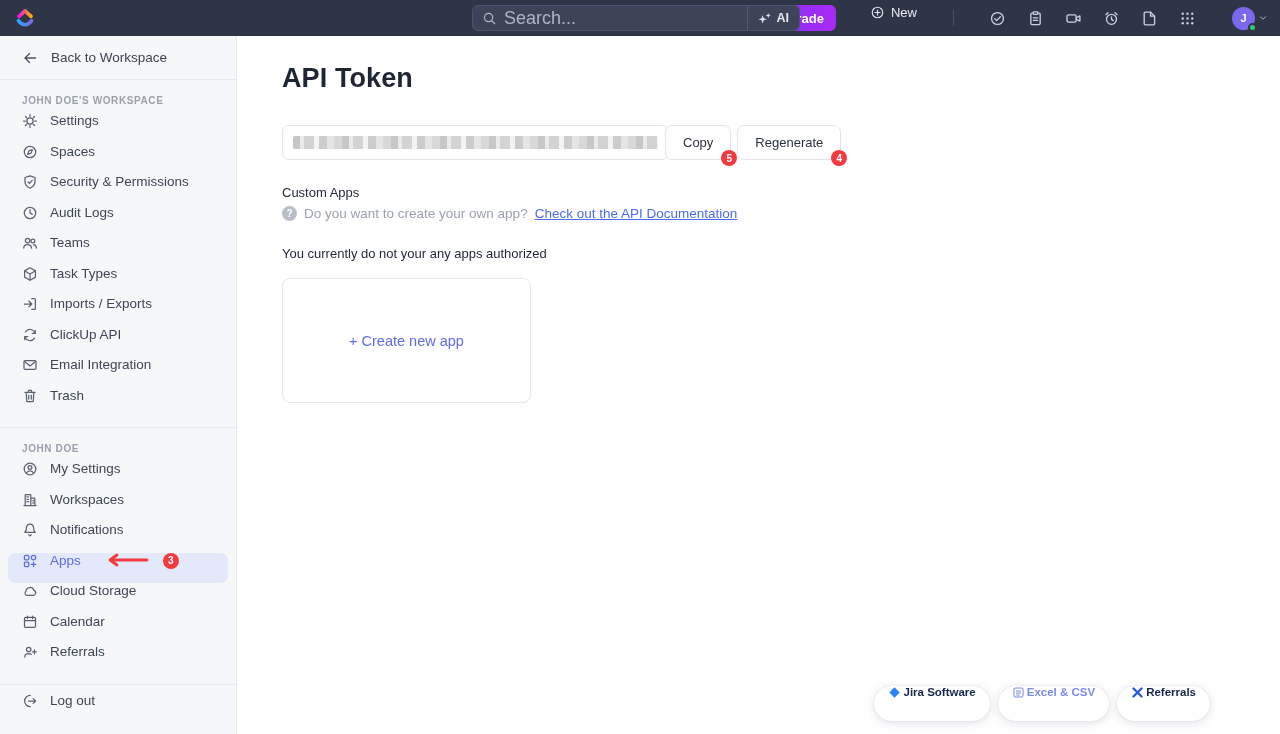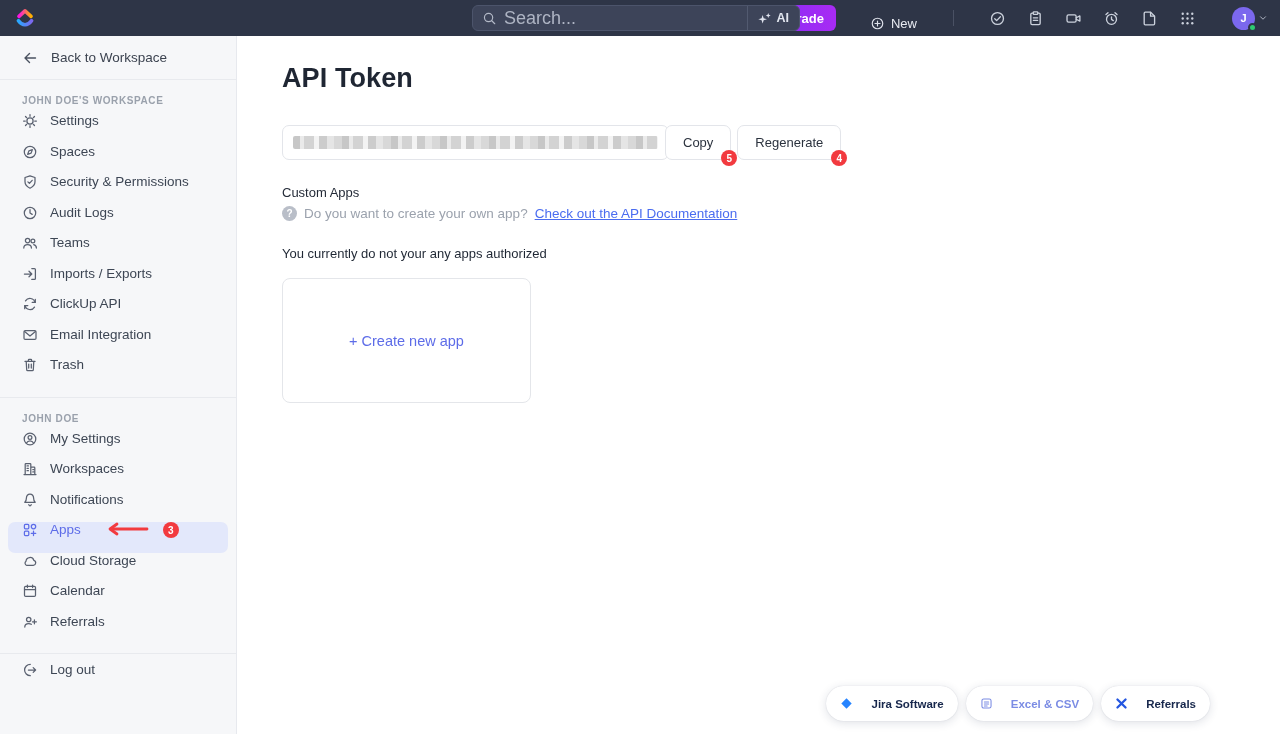--- a/index.html
+++ b/index.html
@@ -11,21 +11,21 @@
   .logo { width:22px; height:24px; display:flex; align-items:center; justify-content:center; }
   .searchwrap { position:absolute; left:472px; width:328px; height:26px; top:5px; background:#3d4459; border:1px solid #4c546b; border-radius:6px; display:flex; align-items:center; padding:0 0 0 9px; }
   .searchwrap .sicon { color:#b3b9c7; width:15px; height:15px; display:flex; margin-right:7px; }
   .searchwrap input { flex:1; background:transparent; border:none; outline:none; color:#e7eaf2; font-size:18px; }
   .searchwrap input::placeholder { color:#aeb4c3; }
   .ai-seg { display:flex; align-items:center; gap:5px; border-left:1px solid #525a70; height:100%; padding:0 10px 0 9px; color:#e2e6ef; font-size:12.5px; font-weight:600; cursor:pointer; }
   .ai-seg .spark { width:15px; height:15px; color:#dfe3ee; display:flex; }
   .topbar-right { margin-left:auto; display:flex; align-items:center; gap:28px; }
   .btn-upgrade { height:26px; border:none; border-radius:6px; padding:0 12px 0 9px; display:flex; align-items:center; gap:6px; color:#fff; font-size:13px; font-weight:600; background:linear-gradient(90deg,#7c2ef7,#a82bf3); cursor:pointer; }
   .btn-upgrade .uic { width:14px; height:14px; display:flex; }
-  .btn-new { height:26px; background:transparent; border:none; display:flex; align-items:flex-end; gap:6px; color:#e8ebf2; font-size:13px; font-weight:500; cursor:pointer; padding:0 6px; }
+  .btn-new { height:26px; background:transparent; border:none; display:flex; align-items:flex-start; gap:6px; color:#e8ebf2; font-size:13px; font-weight:500; cursor:pointer; padding:0 6px; }
   .btn-new .nic { width:15px; height:15px; display:flex; color:#dde1ea; }
   .tb-divider { width:1px; height:16px; background:#4a5164; margin:0 2px; }
   .tb-icons { display:flex; align-items:center; gap:12px; }
   .tb-iconbtn { width:26px; height:26px; display:flex; align-items:center; justify-content:center; color:#ccd2dd; cursor:pointer; border-radius:5px; }
   .tb-iconbtn svg { width:17px; height:17px; }
   .avatar-group { display:flex; align-items:center; gap:3px; margin-left:4px; cursor:pointer; }
   .avatar { position:relative; width:23px; height:23px; border-radius:50%; background:#7b68ee; color:#fff; font-size:11px; font-weight:700; display:flex; align-items:center; justify-content:center; }
   .status-dot { position:absolute; right:-2px; bottom:-2px; width:9px; height:9px; border-radius:50%; background:#2ecc71; border:2px solid #2e3547; }
   .chev { width:10px; height:10px; color:#aeb4c2; display:flex; }
 
@@ -54,21 +54,21 @@
   .custom-apps-label { margin-top:25px; font-size:13px; color:#242b38; }
   .help-row { margin-top:6px; display:flex; align-items:center; gap:7px; font-size:13.5px; color:#9ba2ad; }
   .q-icon { width:15px; height:15px; border-radius:50%; background:#b9bec8; color:#fff; font-size:10px; font-weight:700; display:flex; align-items:center; justify-content:center; flex:none; }
   .api-link { color:#4a6cf0; text-decoration:underline; cursor:pointer; }
   .empty-text { margin-top:25px; font-size:13px; color:#1f2734; }
   .create-box { margin-top:17px; width:249px; height:125px; border:1px solid #e4e6ea; border-radius:8px; display:flex; align-items:center; justify-content:center; background:#fff; cursor:pointer; }
   .create-link { font-size:14.5px; color:#5d6ce8; }
 
   
   .footer-pills { position:absolute; right:70px; bottom:13px; display:flex; gap:8px; z-index:25; }
-  .pill { height:35px; background:#fff; border:none; border-radius:18px; display:flex; align-items:center; gap:18px; padding:0 14px; font-size:11.5px; font-weight:700; color:#17274c; box-shadow:0 2px 10px rgba(25,39,77,.14), 0 0 1px rgba(25,39,77,.2); cursor:pointer; font-family:inherit; }
+  .pill { height:35px; background:#fff; border:none; border-radius:18px; display:flex; align-items:flex-start; gap:2px; padding:0 14px; font-size:11.5px; font-weight:700; color:#17274c; box-shadow:0 2px 10px rgba(25,39,77,.14), 0 0 1px rgba(25,39,77,.2); cursor:pointer; font-family:inherit; }
   .pill .picon { width:13px; height:13px; display:flex; flex:none; }
   .pill.accent { color:#7b8ce4; }
   svg { display:block; width:100%; height:100%; }
 </style>
 </head>
 <body>
 
 <div class="topbar">
   <div class="logo">
     <svg viewBox="0 0 20 22">
@@ -244,20 +244,29 @@
             <path d="M1.8 13 c0-2.1 1.7-3.5 3.8-3.5 s3.8 1.4 3.8 3.5"></path>
             <circle cx="10.9" cy="5.9" r="1.9"></circle>
             <path d="M11.7 9.7 c1.6.4 2.7 1.6 2.7 3.3"></path>
           </svg>
         </span>
         <span class="side-label">Teams</span>
       </div>
       <div class="side-item">
         <span class="side-icon">
           <svg viewBox="0 0 16 16" fill="none" stroke="currentColor" stroke-width="1.25" stroke-linecap="round" stroke-linejoin="round">
+            <path d="M8 1.8 L13.4 4.9 V11.1 L8 14.2 L2.6 11.1 V4.9 Z"></path>
+            <path d="M2.8 5 L8 8 L13.2 5 M8 8 V14"></path>
+          </svg>
+        </span>
+        <span class="side-label">Task Types</span>
+      </div>
+      <div class="side-item">
+        <span class="side-icon">
+          <svg viewBox="0 0 16 16" fill="none" stroke="currentColor" stroke-width="1.25" stroke-linecap="round" stroke-linejoin="round">
             <path d="M9.8 2.6 h2.6 c.6 0 1 .4 1 1 v8.8 c0 .6-.4 1-1 1 H9.8"></path>
             <path d="M2.4 8 h7.2 M7 5.2 L9.8 8 L7 10.8"></path>
           </svg>
         </span>
         <span class="side-label">Imports / Exports</span>
       </div>
       <div class="side-item">
         <span class="side-icon">
           <svg viewBox="0 0 16 16" fill="none" stroke="currentColor" stroke-width="1.25" stroke-linecap="round" stroke-linejoin="round">
             <path d="M13.1 6.4 A5.3 5.3 0 0 0 3.5 4.9 M2.9 9.6 A5.3 5.3 0 0 0 12.5 11.1"></path>

